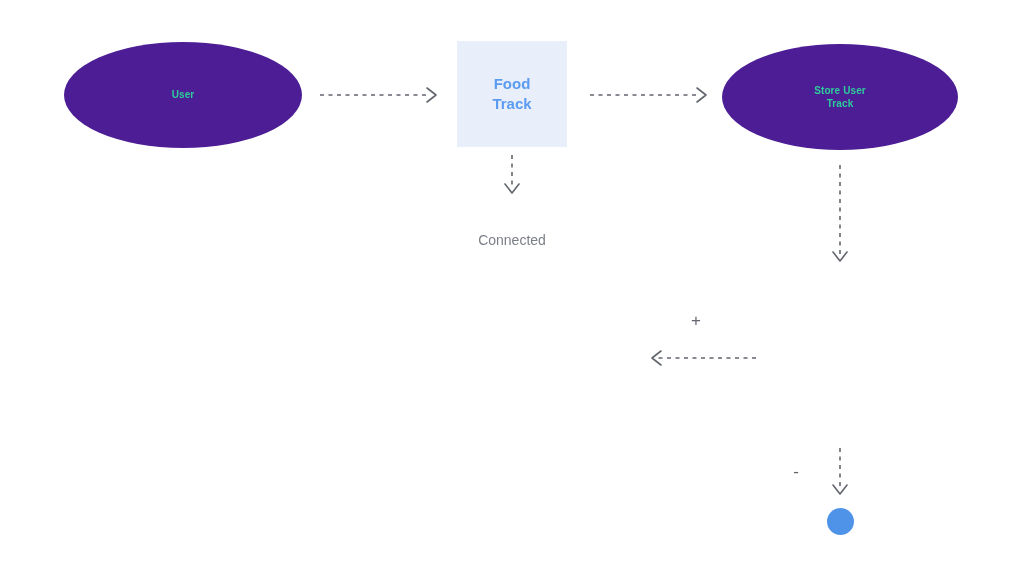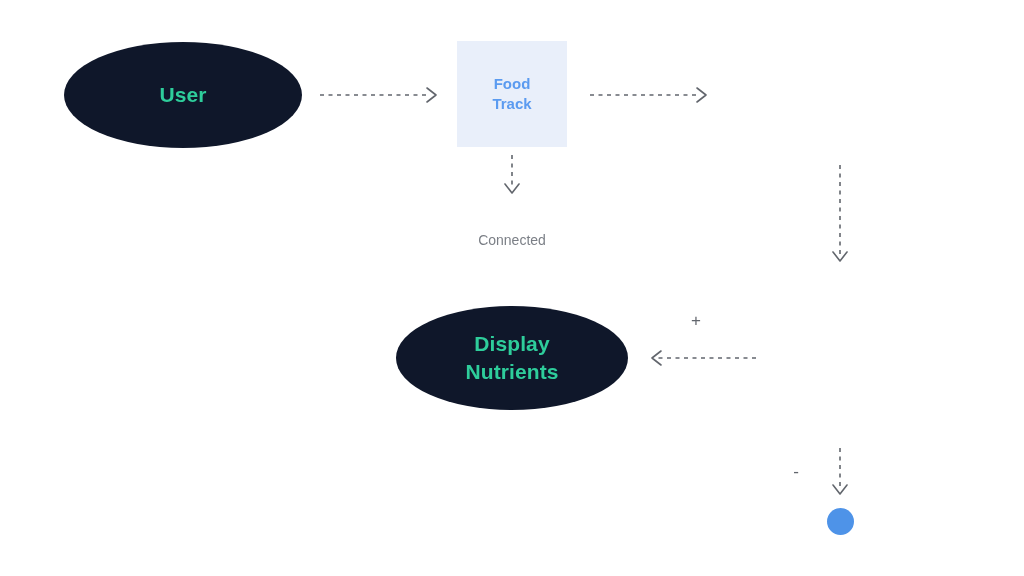--- a/index.html
+++ b/index.html
@@ -26,24 +26,24 @@
     display: flex;
     align-items: center;
     justify-content: center;
     text-align: center;
     line-height: 1.35;
     box-sizing: border-box;
   }
 
   .ellipse {
     border-radius: 50%;
-    background: #0f172a;
+    background: #4c1d95;
     color: #2ecd9b;
     font-weight: 700;
-    font-size: 21px;
+    font-size: 10px;
     letter-spacing: .1px;
   }
 
   .rect-box {
     background: #e9effa;
     color: #5b9bf0;
     font-weight: 700;
     font-size: 15px;
   }
 
@@ -128,27 +128,27 @@
     </div>
   </div>
 
   <div class="node rect-box" style="left:457px; top:41px; width:110px; height:106px;">
     <div>
       <div>Food</div>
       <div>Track</div>
     </div>
   </div>
 
-
-  <div class="node ellipse" style="left:396px; top:306px; width:232px; height:104px;">
+  <div class="node ellipse" style="left:722px; top:44px; width:236px; height:106px;">
     <div>
-      <div>Display</div>
-      <div>Nutrients</div>
+      <div>Store User</div>
+      <div>Track</div>
     </div>
   </div>
+
 
 
   <div class="dot" style="left:827px; top:508px; width:27px; height:27px;"></div>
 
   <svg class="edge" style="left:320px; top:84px; width:122px; height:22px;" viewBox="0 0 122 22">
     <line x1="0" y1="11" x2="110" y2="11"></line>
     <polyline class="head" points="107,4 116,11 107,18"></polyline>
   </svg>
 
   <svg class="edge" style="left:590px; top:84px; width:122px; height:22px;" viewBox="0 0 122 22">

